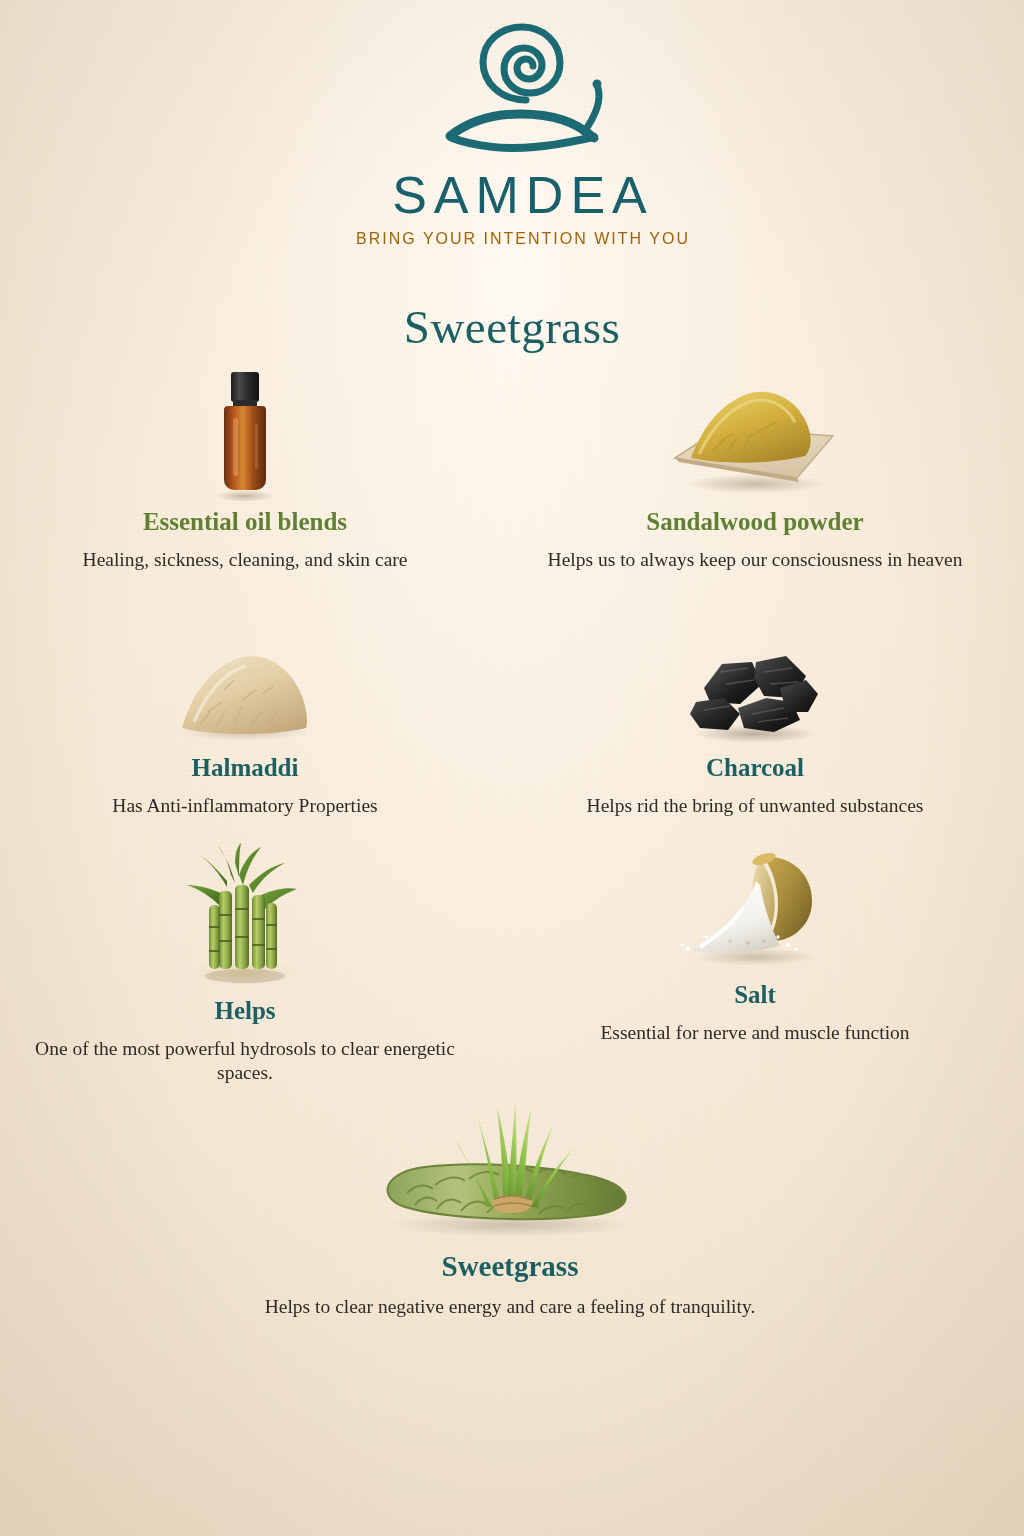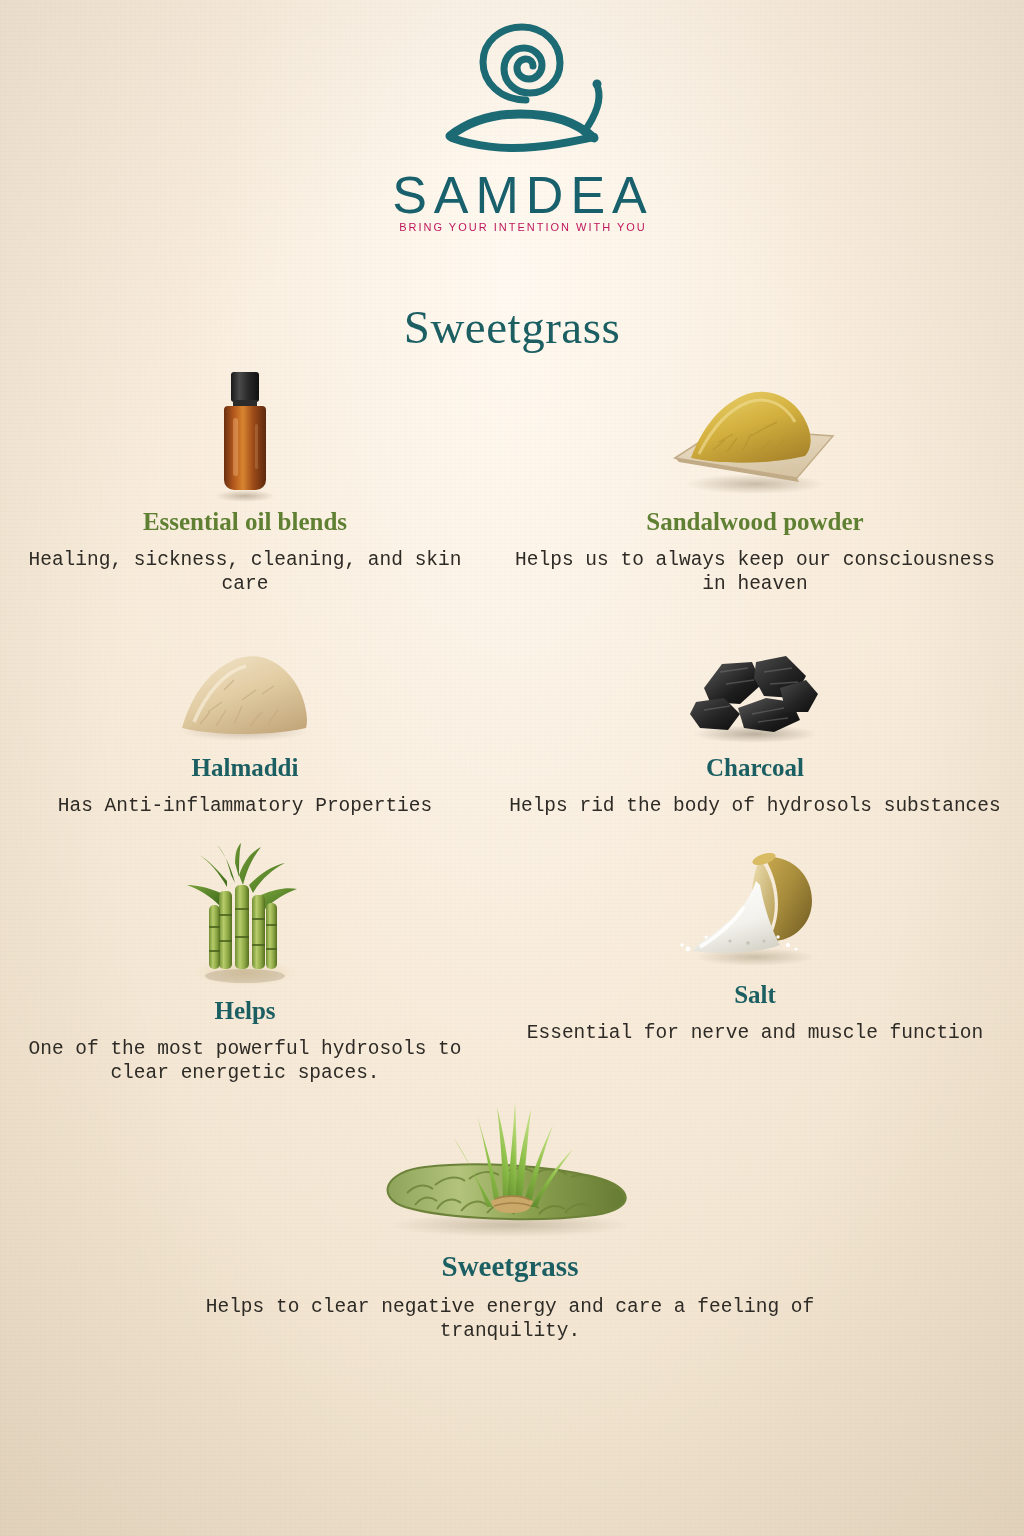--- a/index.html
+++ b/index.html
@@ -64,23 +64,24 @@
     font-family: "Liberation Sans", sans-serif;
     font-size: 52px;
     letter-spacing: 7px;
     color: #18606b;
     font-weight: 400;
     margin-top: -4px;
     line-height: 1;
   }
   .brand-tagline {
     font-family: "Liberation Sans", sans-serif;
-    font-size: 11px;
+    font-size: 16px;
     letter-spacing: 2.0px;
-    color: #be185d;
+    color: #a16207;
+    margin-top: 9px;
   }
 
   
   .main-title {
     position: absolute;
     top: 300px;
     left: 0;
     right: 0;
     text-align: center;
     font-family: "Liberation Serif", serif;
@@ -102,21 +103,21 @@
     margin-bottom: 6px;
   }
   .item .name {
     font-family: "Liberation Serif", serif;
     font-weight: bold;
     font-size: 25px;
     line-height: 1.1;
     margin-bottom: 12px;
   }
   .item .desc {
-    font-family: Liberation Mono, monospace;
+    font-family: Liberation Serif, serif;
     font-size: 19.5px;
     color: #2e2b26;
     line-height: 1.25;
   }
   .name-green { color: #5f8032; }
   .name-teal  { color: #1c5f63; }
 
   
   #item-essential-oil { left: 20px;  top: 366px; width: 450px; }
   #item-sandalwood    { left: 500px; top: 366px; width: 510px; }
@@ -320,21 +321,21 @@
             <path d="M66 56 L94 52"></path>
             <path d="M104 44 L132 40"></path>
           <path d="M110 56 L138 54"></path>
             <path d="M44 82 L70 78"></path>
             <path d="M92 86 L124 80"></path>
           <path d="M98 94 L128 90"></path>
         </g>
       </svg>
     </div>
     <div class="name name-teal">Charcoal</div>
-    <div class="desc">Helps rid the body of hydrosols substances</div>
+    <div class="desc">Helps rid the bring of unwanted substances</div>
   </div>
 
   <div class="item" id="item-bamboo">
     <div class="art">
       <svg width="160" height="146" viewBox="0 0 160 146">
         <defs>
           <linearGradient id="stalk" x1="0" y1="0" x2="1" y2="0">
             <stop offset="0%" stop-color="#6f8f33"></stop>
             <stop offset="35%" stop-color="#b8cc6b"></stop>
             <stop offset="70%" stop-color="#8aa543"></stop>

